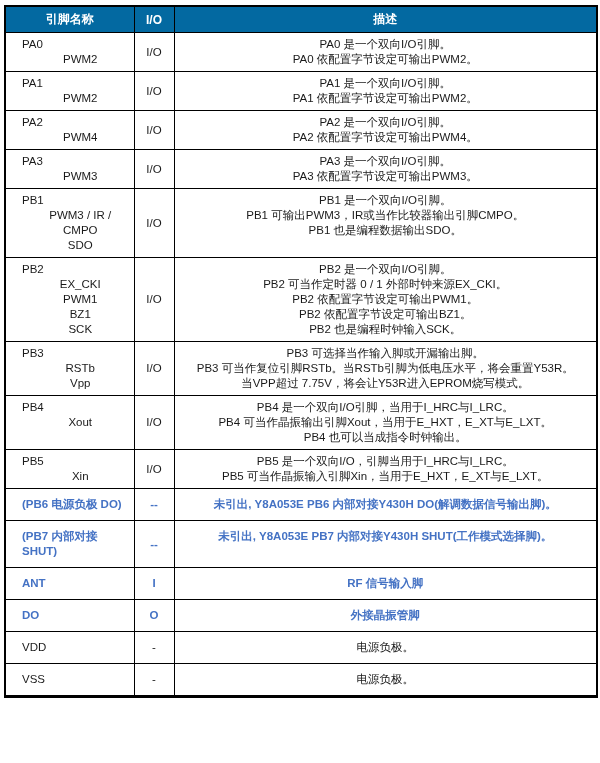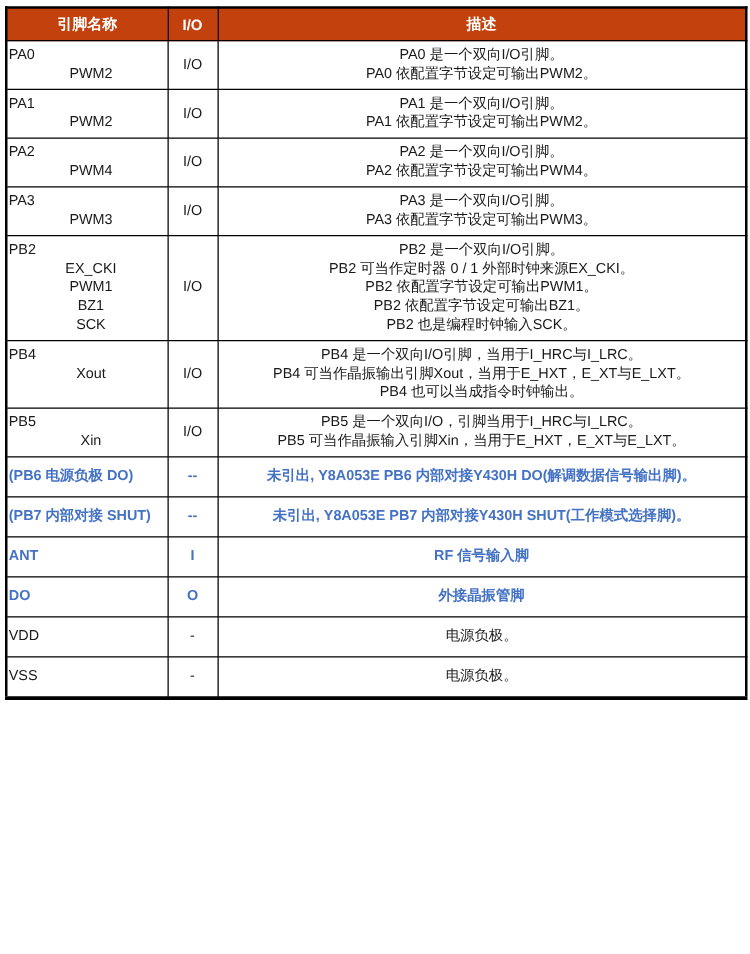--- a/index.html
+++ b/index.html
@@ -17,36 +17,36 @@
     width: 592px;
     border-collapse: collapse;
     border: 2px solid #000000;
     border-bottom-width: 3px;
     table-layout: fixed;
   }
   col.c-name { width: 129px; }
   col.c-io   { width: 40px; }
   col.c-desc { width: 423px; }
   th {
-    background: #c2410c;
+    background: #0369a1;
     color: #ffffff;
     font-size: 12px;
     font-weight: bold;
     padding: 4px 2px;
     border: 1px solid #000000;
     text-align: center;
   }
   td {
     border: 1px solid #000000;
     font-size: 11.5px;
     color: #1a1a1a;
     line-height: 15px;
     padding: 4px 6px;
   }
-  td.name-cell { vertical-align: top; padding-left: 1px; }
+  td.name-cell { vertical-align: top; padding-left: 16px; }
   td.io-cell   { vertical-align: middle; text-align: center; }
   td.desc-cell { vertical-align: top; }
   .sub-name { padding-left: 11px; text-align: center; }
   tr.blue td { color: #4472c4; font-weight: bold; }
   tr.tall td { padding-top: 8px; padding-bottom: 8px; }
   .desc-line { white-space: nowrap; overflow: hidden; text-align: center; }
 </style>
 </head>
 <body>
 
@@ -107,39 +107,65 @@
             <div class="sub-name">PWM3</div>
           </td>
     <td class="io-cell">I/O</td>
     <td class="desc-cell">
             <div class="desc-line">PA3 是一个双向I/O引脚。</div>
             <div class="desc-line">PA3 依配置字节设定可输出PWM3。</div>
           </td>
   </tr>
 
 
+  <tr>
+    <td class="name-cell">
+            <div class="pin-name">PB1</div>
+            <div class="sub-name">PWM3 / IR / CMPO</div>
+            <div class="sub-name">SDO</div>
+          </td>
+    <td class="io-cell">I/O</td>
+    <td class="desc-cell">
+            <div class="desc-line">PB1 是一个双向I/O引脚。</div>
+            <div class="desc-line">PB1 可输出PWM3，IR或当作比较器输出引脚CMPO。</div>
+            <div class="desc-line">PB1 也是编程数据输出SDO。</div>
+          </td>
+  </tr>
 
   <tr>
     <td class="name-cell">
             <div class="pin-name">PB2</div>
             <div class="sub-name">EX_CKI</div>
             <div class="sub-name">PWM1</div>
             <div class="sub-name">BZ1</div>
             <div class="sub-name">SCK</div>
           </td>
     <td class="io-cell">I/O</td>
     <td class="desc-cell">
             <div class="desc-line">PB2 是一个双向I/O引脚。</div>
             <div class="desc-line">PB2 可当作定时器 0 / 1 外部时钟来源EX_CKI。</div>
             <div class="desc-line">PB2 依配置字节设定可输出PWM1。</div>
             <div class="desc-line">PB2 依配置字节设定可输出BZ1。</div>
             <div class="desc-line">PB2 也是编程时钟输入SCK。</div>
           </td>
   </tr>
 
+  <tr>
+    <td class="name-cell">
+            <div class="pin-name">PB3</div>
+            <div class="sub-name">RSTb</div>
+            <div class="sub-name">Vpp</div>
+          </td>
+    <td class="io-cell">I/O</td>
+    <td class="desc-cell">
+            <div class="desc-line">PB3 可选择当作输入脚或开漏输出脚。</div>
+            <div class="desc-line">PB3 可当作复位引脚RSTb。当RSTb引脚为低电压水平，将会重置Y53R。</div>
+            <div class="desc-line">当VPP超过 7.75V，将会让Y53R进入EPROM烧写模式。</div>
+          </td>
+  </tr>
 
   <tr>
     <td class="name-cell">
             <div class="pin-name">PB4</div>
             <div class="sub-name">Xout</div>
           </td>
     <td class="io-cell">I/O</td>
     <td class="desc-cell">
             <div class="desc-line">PB4 是一个双向I/O引脚，当用于I_HRC与I_LRC。</div>
             <div class="desc-line">PB4 可当作晶振输出引脚Xout，当用于E_HXT，E_XT与E_LXT。</div>

